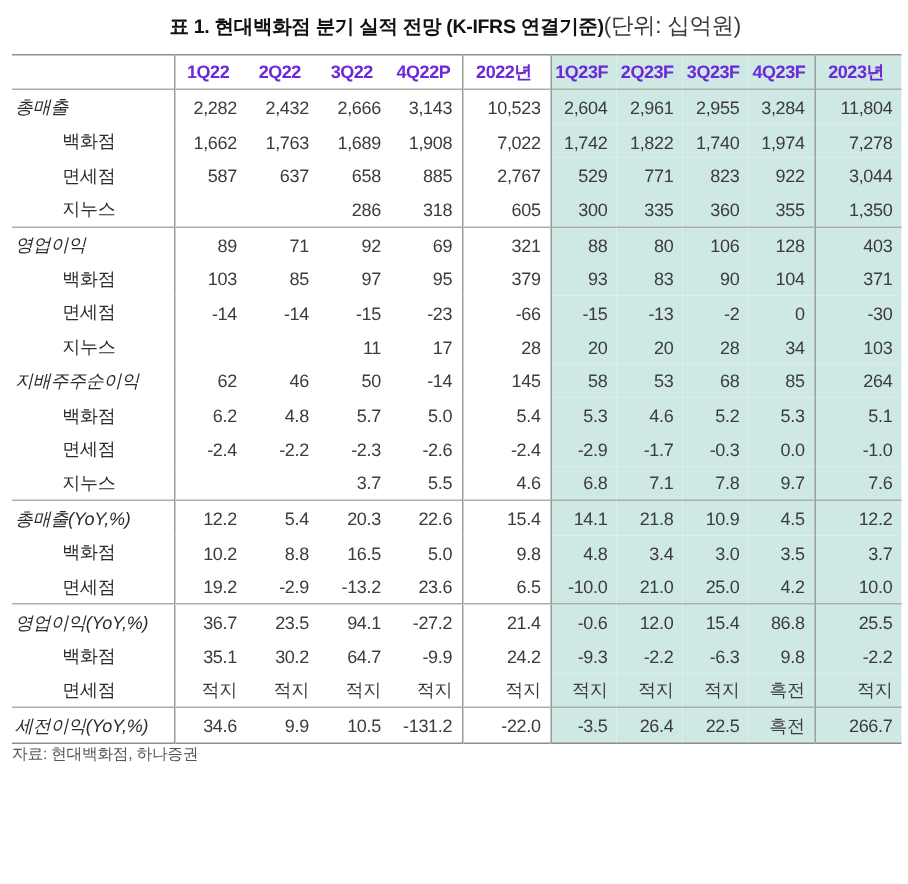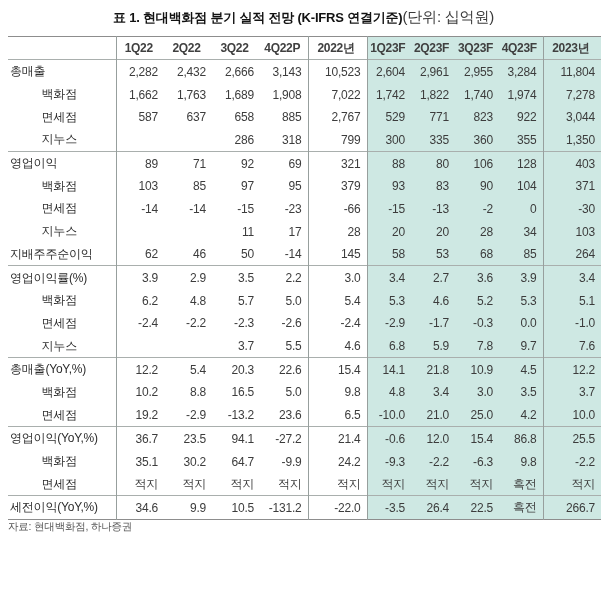--- a/index.html
+++ b/index.html
@@ -3,23 +3,23 @@
 <meta charset="utf-8">
 <style>
   html,body{margin:0;padding:0;background:#ffffff;}
   body{width:605px;height:589px;font-family:"Liberation Sans","DejaVu Sans",sans-serif;overflow:hidden;}
   .page{box-sizing:border-box;width:605px;height:589px;padding:8px 6px 0 8px;background:#fff;}
   .title-row{display:flex;justify-content:center;align-items:flex-end;margin-bottom:9px;}
   .title{font-weight:bold;font-size:13px;color:#121212;letter-spacing:-0.2px;}
   .unit{font-size:15px;color:#3a3a3a;letter-spacing:-0.2px;}
   table{border-collapse:collapse;table-layout:fixed;width:591px;}
   thead tr{border-top:1px solid var(--border-strong,#8d8d8d);border-bottom:1px solid var(--border-dark,#2e2e2e);}
-  th{font-size:12px;font-weight:bold;color:#404040;text-align:center;height:22px;padding:0 3px 0 0;white-space:nowrap;letter-spacing:-0.3px;}
+  th{font-size:12px;font-weight:bold;color:#6d28d9;text-align:center;height:22px;padding:0 3px 0 0;white-space:nowrap;letter-spacing:-0.3px;}
   td{font-size:12px;color:var(--text-color,#3c3c3c);text-align:right;padding:1px 6px 0 0;height:21.7px;white-space:nowrap;letter-spacing:-0.2px;}
-  td.label-main{text-align:left;padding:1px 2px 0 2px;color:#2c2c2c;}
+  td.label-main{text-align:left;padding:1px 2px 0 2px;color:#2c2c2c;font-style:italic;}
   td.label-sub{text-align:center;padding-right:5px;color:#2c2c2c;}
   .b-right{border-right:1px solid #979f9d;}
   .forecast{background:var(--forecast-bg,#cee8e3);}
   tr.section td{border-top:1px solid #a9afad;}
   tbody{border-bottom:1px solid var(--border-strong,#8d8d8d);}
   .footer{font-size:10.5px;color:#565656;margin-top:0;letter-spacing:-0.2px;}
 </style>
 </head>
 <body>
 
@@ -97,21 +97,21 @@
           <td class="forecast">823</td>
           <td class="forecast b-right">922</td>
           <td class="forecast">3,044</td>
         </tr>
         <tr>
           <td class="label-sub b-right">지누스</td>
           <td></td>
           <td></td>
           <td>286</td>
           <td class="b-right">318</td>
-          <td class="b-right">799</td>
+          <td class="b-right">605</td>
           <td class="forecast">300</td>
           <td class="forecast">335</td>
           <td class="forecast">360</td>
           <td class="forecast b-right">355</td>
           <td class="forecast">1,350</td>
         </tr>
         <tr class="section">
           <td class="label-main b-right">영업이익</td>
           <td>89</td>
           <td>71</td>
@@ -169,33 +169,20 @@
           <td>46</td>
           <td>50</td>
           <td class="b-right">-14</td>
           <td class="b-right">145</td>
           <td class="forecast">58</td>
           <td class="forecast">53</td>
           <td class="forecast">68</td>
           <td class="forecast b-right">85</td>
           <td class="forecast">264</td>
         </tr>
-        <tr class="section">
-          <td class="label-main b-right">영업이익률(%)</td>
-          <td>3.9</td>
-          <td>2.9</td>
-          <td>3.5</td>
-          <td class="b-right">2.2</td>
-          <td class="b-right">3.0</td>
-          <td class="forecast">3.4</td>
-          <td class="forecast">2.7</td>
-          <td class="forecast">3.6</td>
-          <td class="forecast b-right">3.9</td>
-          <td class="forecast">3.4</td>
-        </tr>
         <tr>
           <td class="label-sub b-right">백화점</td>
           <td>6.2</td>
           <td>4.8</td>
           <td>5.7</td>
           <td class="b-right">5.0</td>
           <td class="b-right">5.4</td>
           <td class="forecast">5.3</td>
           <td class="forecast">4.6</td>
           <td class="forecast">5.2</td>
@@ -216,21 +203,21 @@
           <td class="forecast">-1.0</td>
         </tr>
         <tr>
           <td class="label-sub b-right">지누스</td>
           <td></td>
           <td></td>
           <td>3.7</td>
           <td class="b-right">5.5</td>
           <td class="b-right">4.6</td>
           <td class="forecast">6.8</td>
-          <td class="forecast">5.9</td>
+          <td class="forecast">7.1</td>
           <td class="forecast">7.8</td>
           <td class="forecast b-right">9.7</td>
           <td class="forecast">7.6</td>
         </tr>
         <tr class="section">
           <td class="label-main b-right">총매출(YoY,%)</td>
           <td>12.2</td>
           <td>5.4</td>
           <td>20.3</td>
           <td class="b-right">22.6</td>

